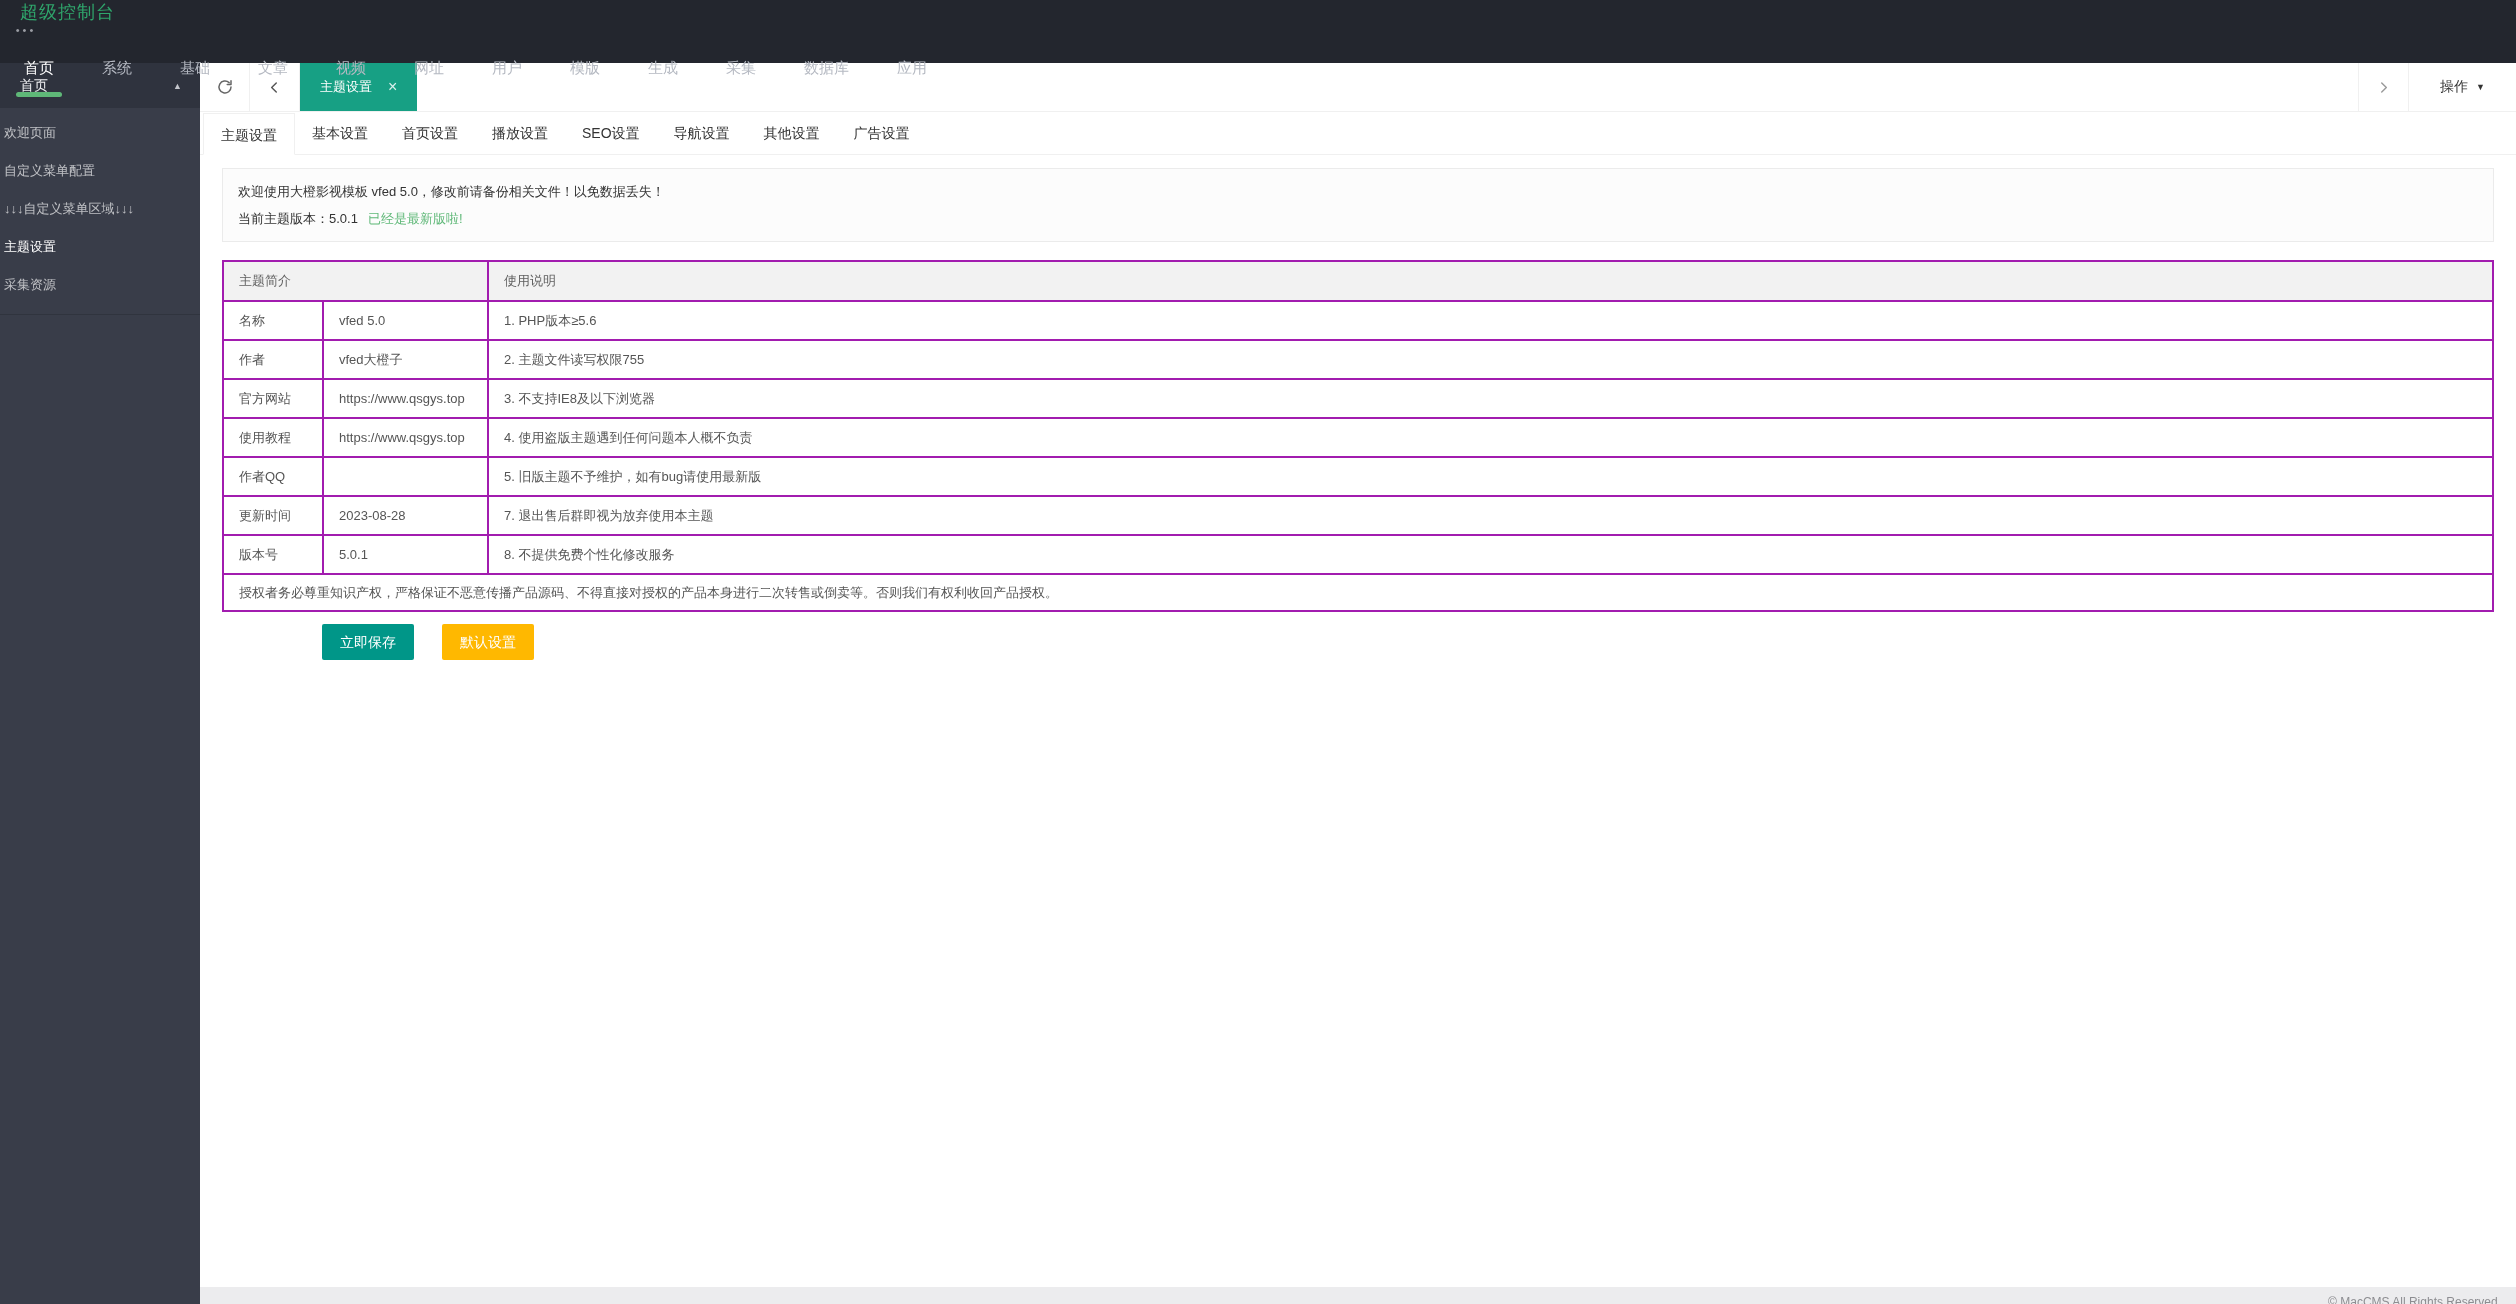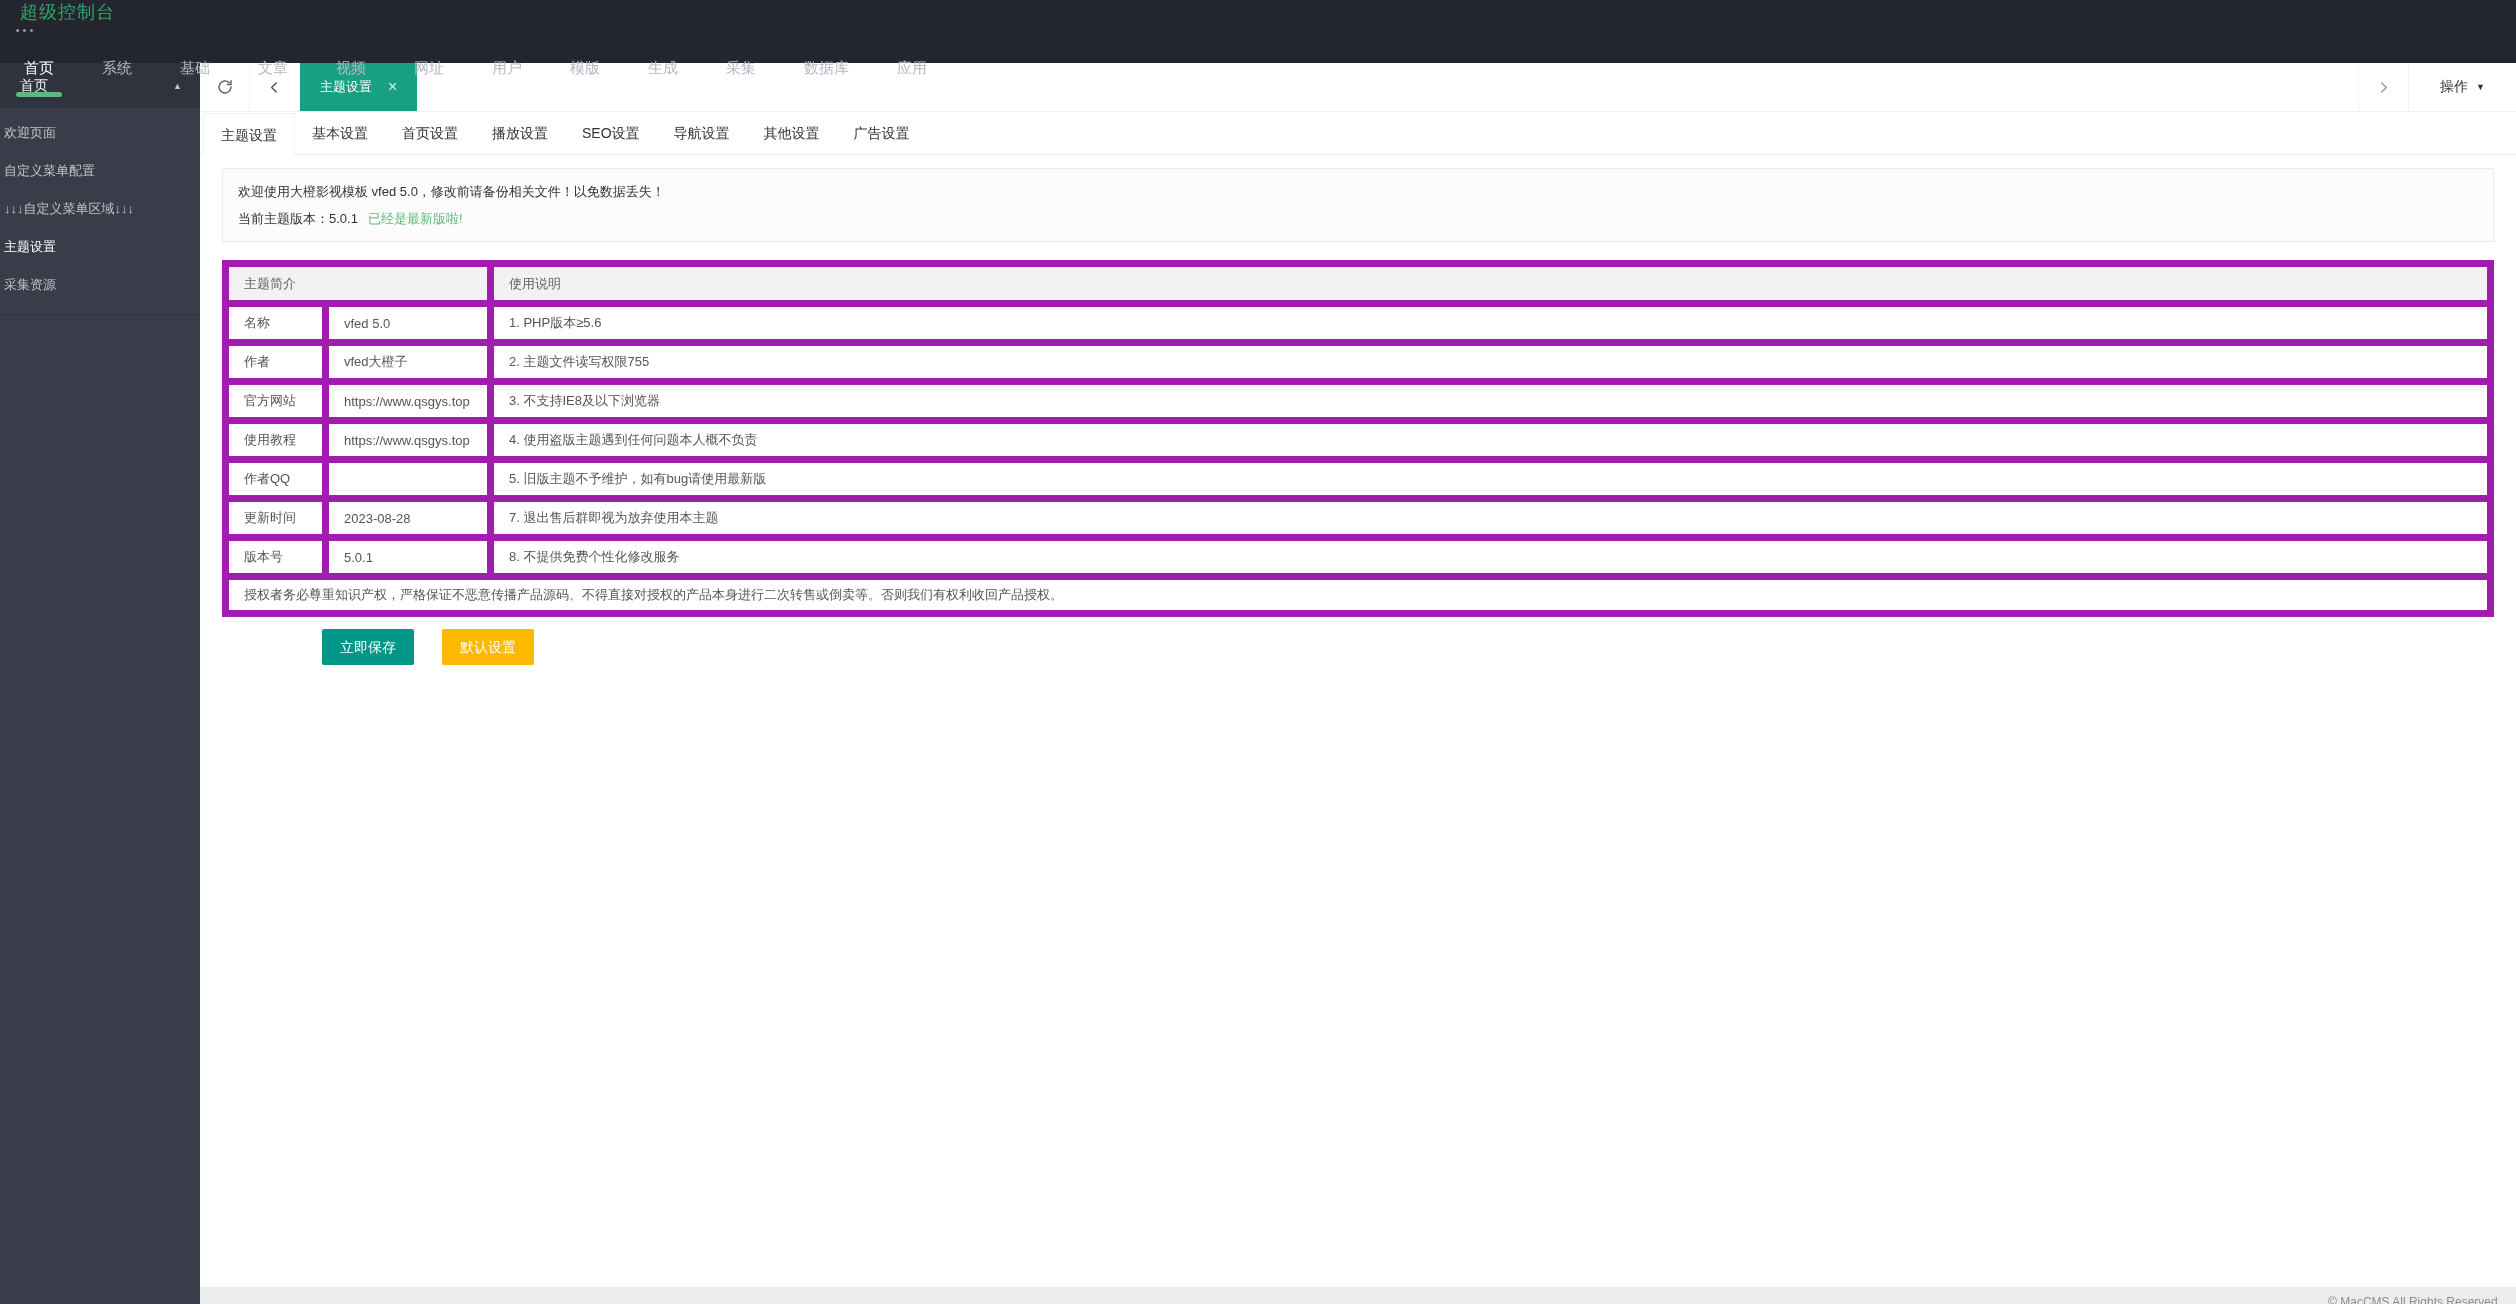--- a/index.html
+++ b/index.html
@@ -49,21 +49,21 @@
   .content-tabs { height:43px; display:flex; align-items:flex-end; border-bottom:1px solid #f0f0f0; padding-left:3px; flex:none; }
   .ctab { height:42px; line-height:42px; padding:0 17px; font-size:14px; color:#333; cursor:pointer; white-space:nowrap; }
   .ctab.active { background:#fff; border:1px solid #f0f0f0; border-bottom:1px solid #fff; margin-bottom:-1px; }
 
   
   .content-body { padding:13px 22px 0; flex:none; }
   .notice { border:1px solid #ebebeb; background:#fcfcfc; padding:9px 15px; font-size:13px; color:#333; line-height:27px; }
   .notice-green { color:#5FB878; margin-left:10px; }
 
   table.theme-table { width:100%; border-collapse:collapse; margin-top:18px; font-size:13px; color:#555; table-layout:fixed; }
-  .theme-table th, .theme-table td { border:7px solid #a21caf; padding:0 15px; text-align:left; font-weight:400;
+  .theme-table th, .theme-table td { border:2px solid #a21caf; padding:0 15px; text-align:left; font-weight:400;
       overflow:hidden; white-space:nowrap; }
   .theme-table th { background:#f2f2f2; height:40px; color:#5f5f5f; }
   .theme-table td { height:39px; background:#fff; }
   .theme-table td.tbl-footer { height:37px; }
 
   .btns { margin:12px 0 0 100px; display:flex; gap:28px; }
   .btn { height:36px; line-height:36px; padding:0 18px; border:none; border-radius:2px; color:#fff; font-size:14px; cursor:pointer; font-family:inherit; }
   .btn-save { background:#009688; }
   .btn-default { background:#FFB800; }
 

